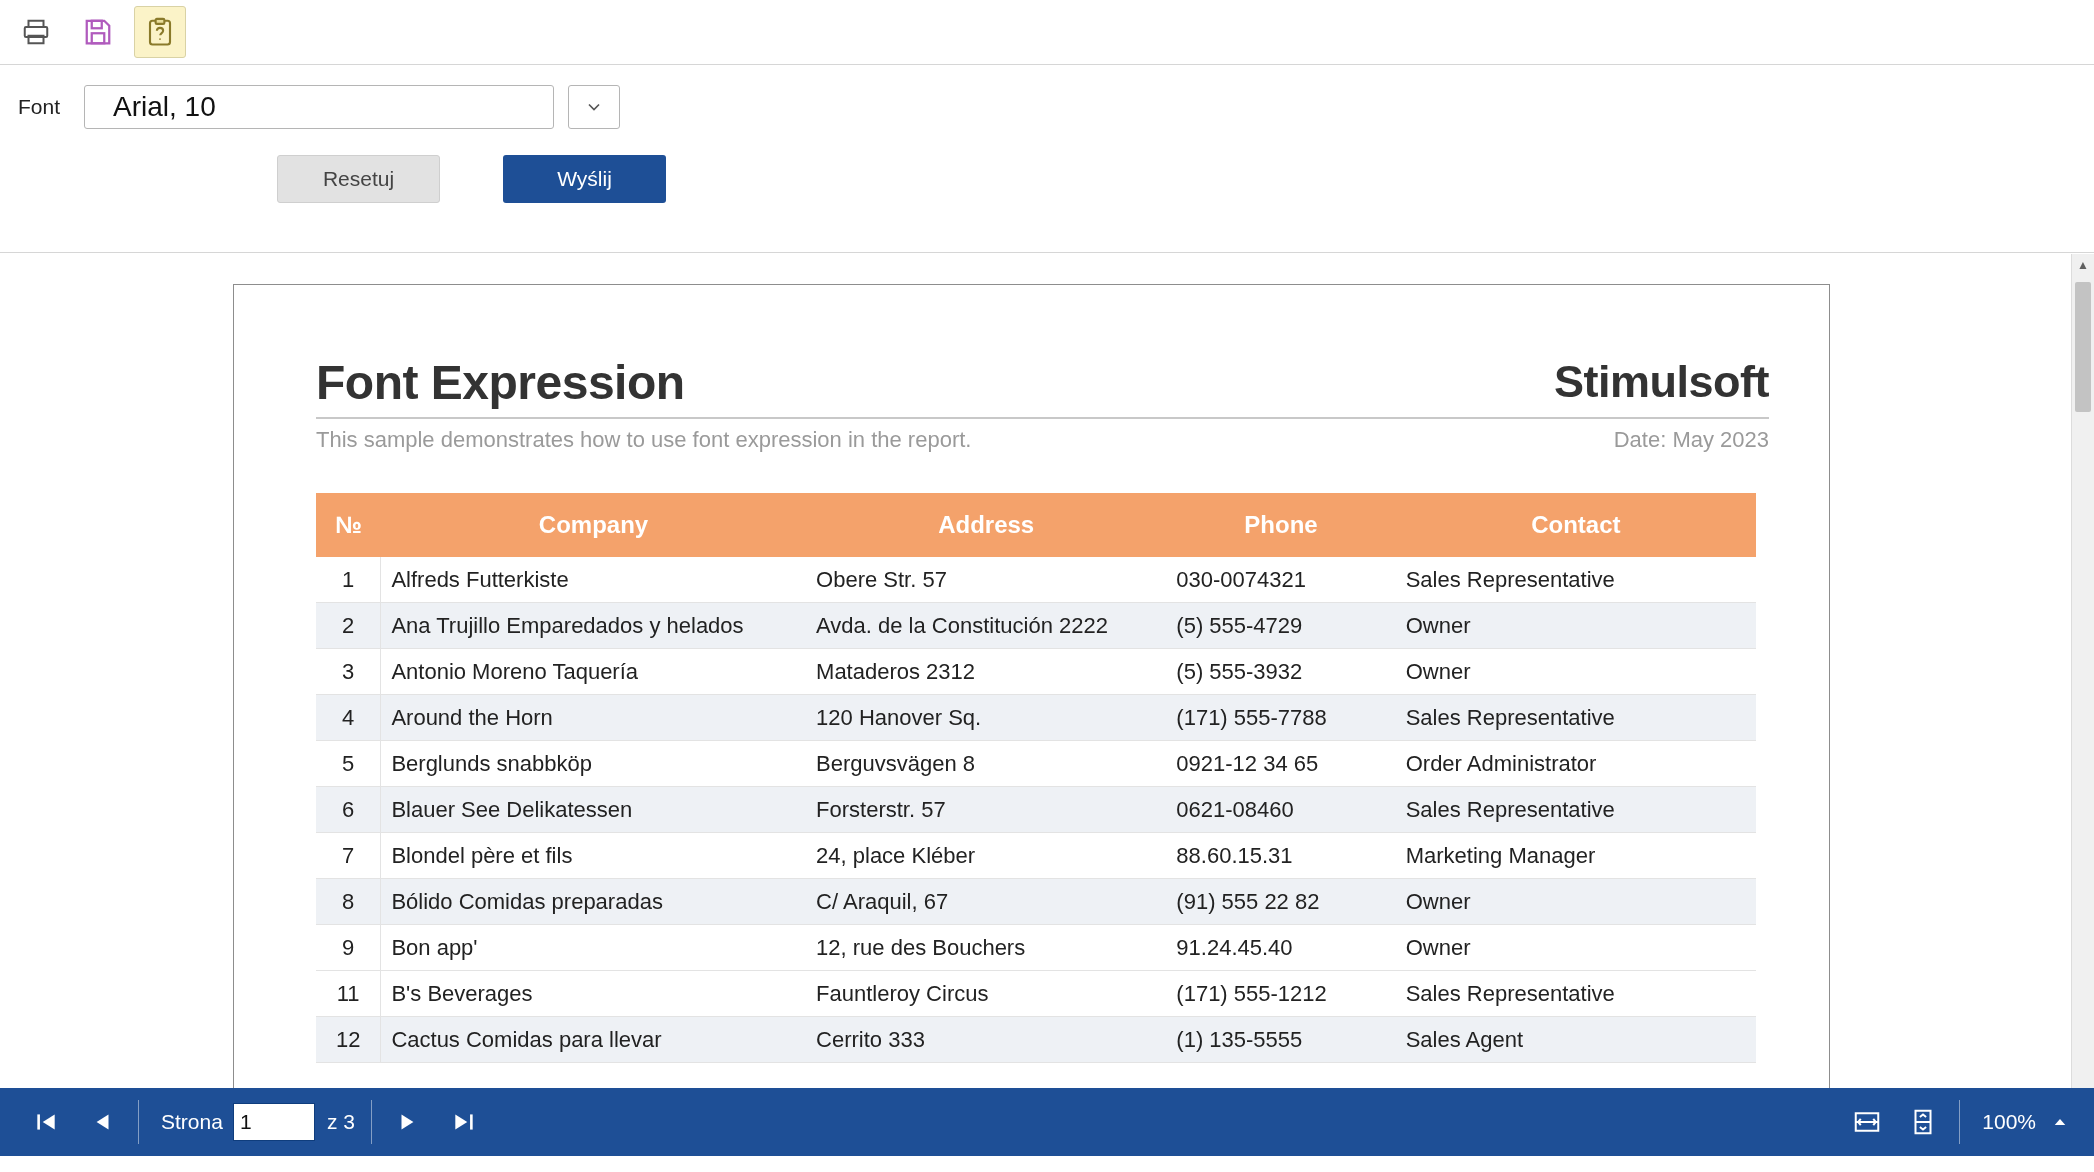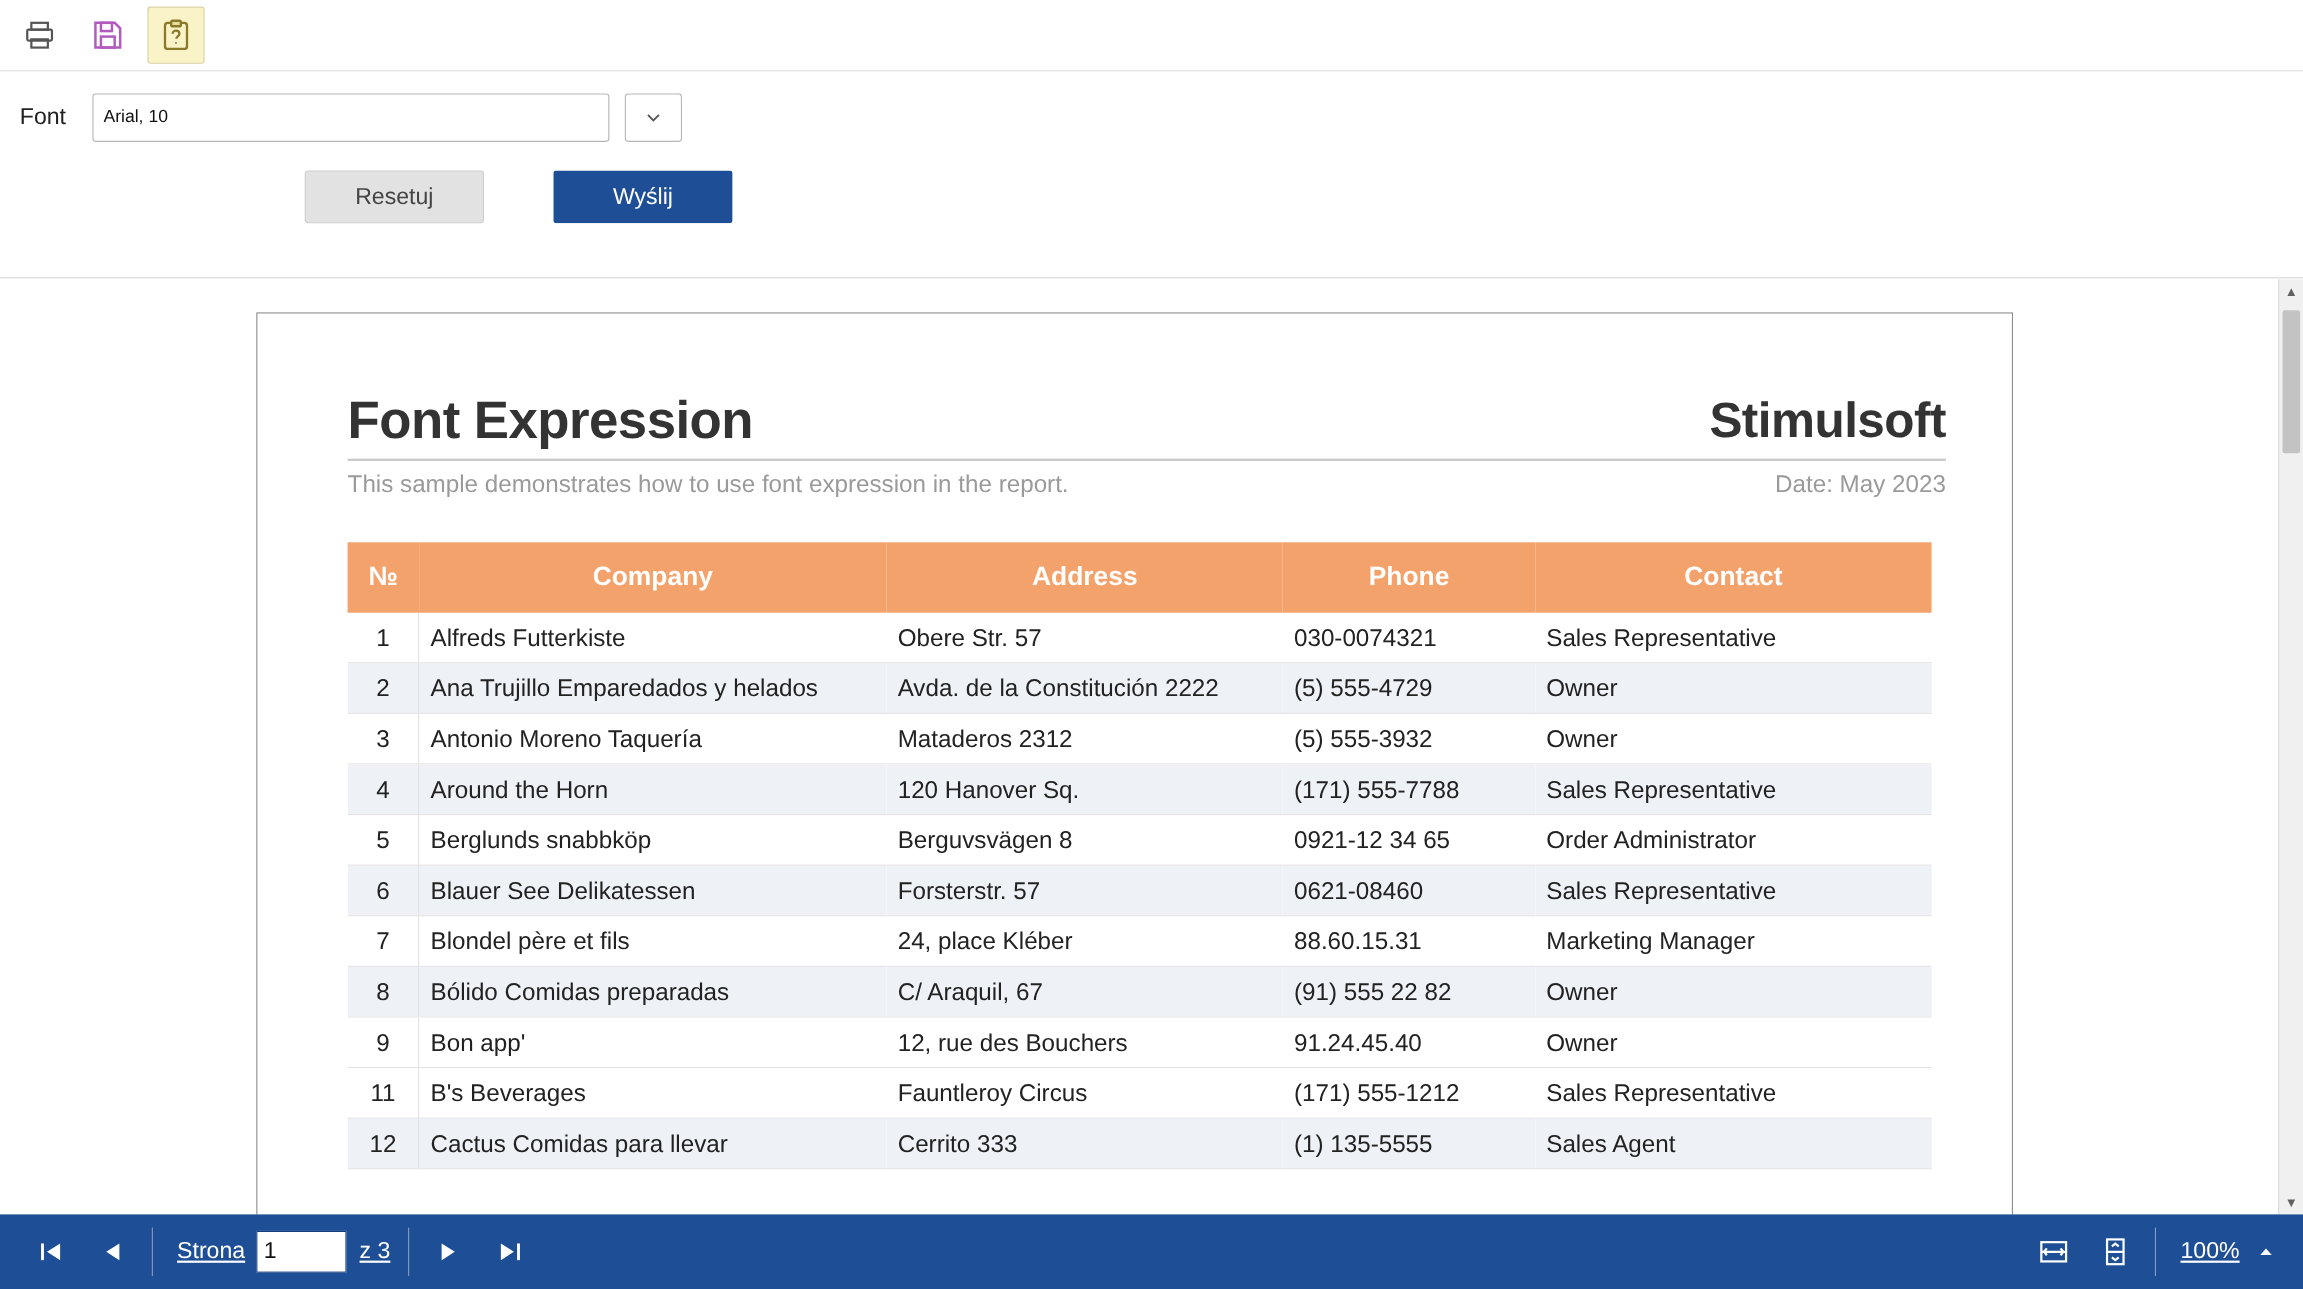--- a/index.html
+++ b/index.html
@@ -56,22 +56,22 @@
     padding-left: 18px;
   }
   .param-label {
     font-size: 21px;
     color: #222;
     width: 66px;
   }
   .param-input {
     width: 470px;
     height: 44px;
-    font-size: 16px;
-    padding: 0 9px;
+    font-size: 28px;
+    padding: 0 28px;
     box-sizing: border-box;
     border: 1px solid #b5b5b5;
     border-radius: 3px;
     color: #111;
     font-family: "Liberation Sans", sans-serif;
     background: #fff;
   }
   .dropdown-btn {
     width: 52px;
     height: 44px;
@@ -238,29 +238,28 @@
     background: #c3c3c3;
     border-radius: 2px;
     cursor: pointer;
   }
 
   
   .statusbar {
     position: absolute;
     left: 0;
     right: 0;
-    bottom: 0;
+    bottom: 16px;
     height: 68px;
     background: #1e4f96;
     color: #fff;
     display: flex;
     align-items: center;
     padding: 0 18px;
     box-sizing: border-box;
-    text-decoration: underline;
   }
   .sb-btn {
     width: 56px;
     height: 56px;
     display: flex;
     align-items: center;
     justify-content: center;
     cursor: pointer;
   }
   .sb-sep {

